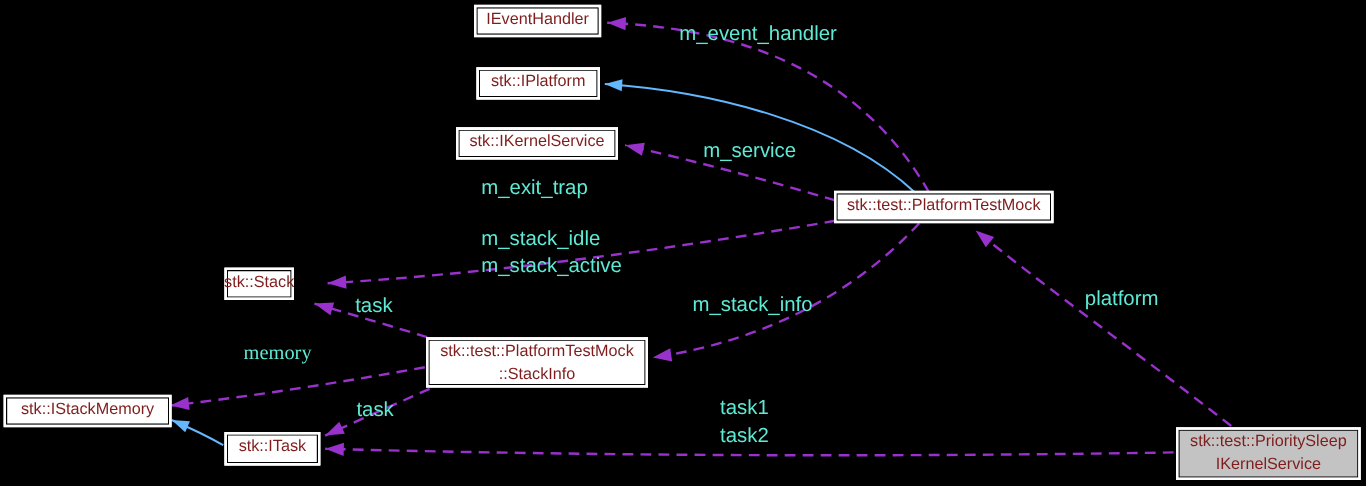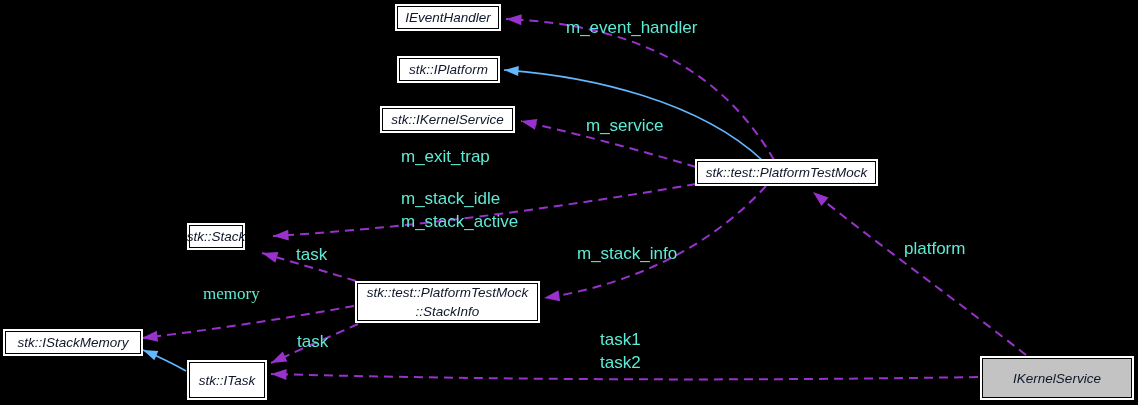--- a/index.html
+++ b/index.html
@@ -16,31 +16,29 @@
     left: 0; top: 0;
     z-index: 1;
   }
   .node {
     position: absolute;
     z-index: 2;
     box-sizing: border-box;
     background: #ffffff;
     border: 2px solid #ffffff;
     box-shadow: inset 0 0 0 1px #000000;
-    color: #0f172a;
+    color: #7f1d1d;
     font-size: 13.5px;
     line-height: 19px;
     display: flex;
     flex-direction: column;
     align-items: center;
-    justify-content: center;
     text-align: center;
     white-space: nowrap;
     cursor: pointer;
-    font-style: italic;
   }
   .node.focus {
     background: #c3c3c3;
   }
   .edge-label {
     position: absolute;
     z-index: 2;
     color: #5eead4;
     font-size: 17px;
     line-height: 16px;
@@ -107,25 +105,26 @@
 
   <div class="node" style="left:355px; top:281px; width:185px; height:42px;">
     <span>stk::test::PlatformTestMock</span>
     <span>::StackInfo</span>
   </div>
 
   <div class="node" style="left:3px; top:329px; width:140px; height:27px;">
     <span>stk::IStackMemory</span>
   </div>
 
-  <div class="node" style="left:187px; top:360px; width:80px; height:40px;">
+  <div class="node" style="left:187px; top:360px; width:80px; height:28px;">
     <span>stk::ITask</span>
   </div>
 
   <div class="node focus" style="left:980px; top:356px; width:154px; height:44px;">
+    <span>stk::test::PrioritySleep</span>
     <span>IKernelService</span>
   </div>
 
   <div class="edge-label" style="left:566px; top:20px;">m_event_handler</div>
 
   <div class="edge-label" style="left:586px; top:118px;">m_service</div>
 
   <div class="edge-label" style="left:401px; top:149px;">m_exit_trap</div>
   <div class="edge-label" style="left:401px; top:170px;margin-top:44px;">m_stack_active</div>
   <div class="edge-label" style="left:401px; top:191px;">m_stack_idle</div>

